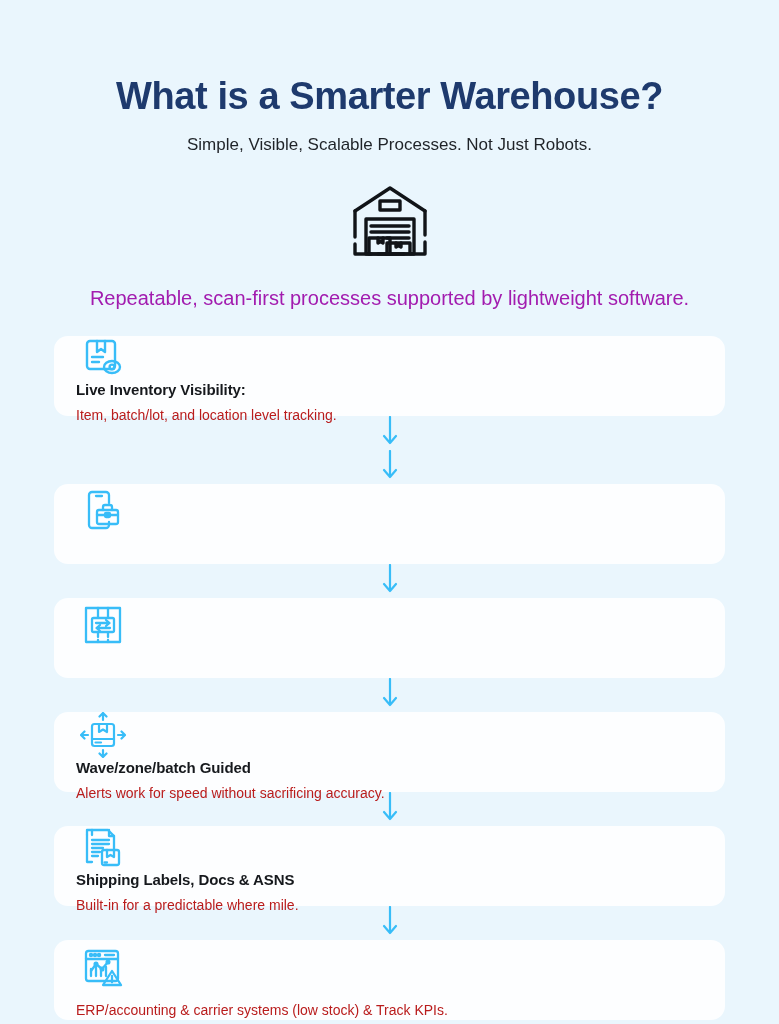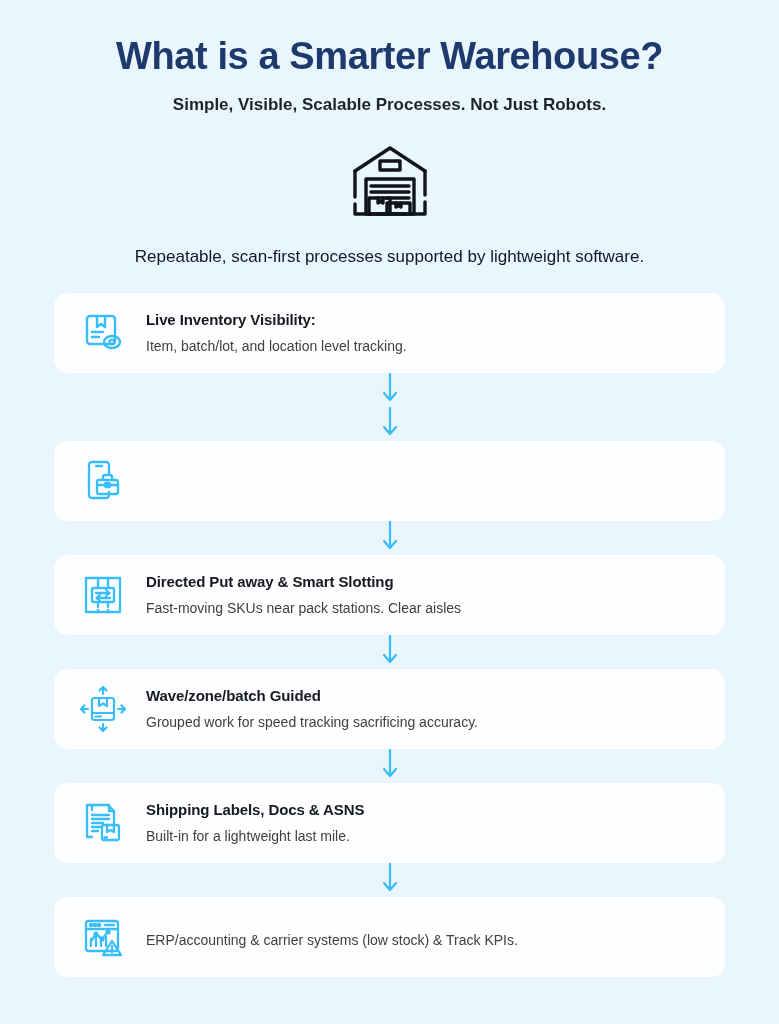--- a/index.html
+++ b/index.html
@@ -19,65 +19,67 @@
     position: relative;
     width: 779px;
     height: 1024px;
     background: #eaf6fd;
   }
 
   
   .header {
     padding-top: 34px;
     text-align: center;
+    margin-top: 40px;
   }
 
   .main-title {
     font-size: 38px;
     font-weight: bold;
     color: #1e3a6d;
     letter-spacing: -0.4px;
     line-height: 1.18;
   }
 
   .subtitle {
     margin-top: 16px;
     font-size: 17px;
     color: #1f2328;
-    font-weight: bold;
+    font-weight: normal;
   }
 
   
   .hero-icon-wrap {
     margin-top: 26px;
     display: flex;
     justify-content: center;
   }
 
   .hero-caption {
     margin-top: 22px;
     text-align: center;
-    font-size: 17px;
-    color: #0f172a;
+    font-size: 20px;
+    color: #a21caf;
   }
 
   
   .flow {
     margin-top: 26px;
     padding: 0 54px;
   }
 
   .card {
     position: relative;
     background: #fdfeff;
     border-radius: 14px;
     height: 80px;
     display: flex;
-    align-items: center;
+    align-items: flex-start;
     padding: 0 22px;
+    flex-direction: column;
   }
 
   .card-icon {
     width: 54px;
     min-width: 54px;
     height: 54px;
     display: flex;
     align-items: center;
     justify-content: center;
     margin-right: 16px;
@@ -93,21 +95,21 @@
     font-size: 15px;
     font-weight: bold;
     color: #16191d;
     letter-spacing: -0.1px;
     line-height: 1.3;
   }
 
   .card-desc {
     margin-top: 7px;
     font-size: 14px;
-    color: #404040;
+    color: #b91c1c;
     line-height: 1.3;
   }
 
   .connector {
     height: 34px;
     display: flex;
     align-items: center;
     justify-content: center;
   }
 </style>
@@ -211,24 +213,20 @@
     <div class="card">
       <div class="card-icon">
         <svg width="44" height="44" viewBox="0 0 44 44" fill="none" stroke="#38bdf8" stroke-width="2.3" stroke-linecap="round" stroke-linejoin="round">
           <rect x="5" y="5" width="34" height="34"></rect>
           <path d="M17 5 L17 14 M27 5 L27 14"></path>
           <path d="M17 30 L17 39 M27 30 L27 39" stroke-dasharray="4 3"></path>
           <rect x="11" y="15" width="22" height="14" rx="1.5"></rect>
           <path d="M15 20 L28 20 M25 17 L28.5 20 L25 23"></path>
           <path d="M29 25 L16 25 M19 22 L15.5 25 L19 28"></path>
         </svg>
-      </div>
-      <div class="card-text">
-        <div class="card-title">Directed Put away &amp; Smart Slotting</div>
-        <div class="card-desc">Fast-moving SKUs near pack stations. Clear aisles</div>
       </div>
     </div>
 
     <div class="connector">
       <span>
         <svg width="16" height="30" viewBox="0 0 16 30" fill="none" stroke="#38bdf8" stroke-width="2.2" stroke-linecap="round" stroke-linejoin="round">
           <path d="M8 1 L8 26"></path>
           <path d="M2 20 L8 27 L14 20"></path>
         </svg>
       </span>
@@ -242,21 +240,21 @@
           <path d="M12 27 L34 27"></path>
           <path d="M15.5 30.5 L21 30.5"></path>
           <path d="M23 8 L23 1 M19.5 4.5 L23 1 L26.5 4.5"></path>
           <path d="M23 38 L23 45 M19.5 41.5 L23 45 L26.5 41.5"></path>
           <path d="M8 23 L1 23 M4.5 19.5 L1 23 L4.5 26.5"></path>
           <path d="M38 23 L45 23 M41.5 19.5 L45 23 L41.5 26.5"></path>
         </svg>
       </div>
       <div class="card-text">
         <div class="card-title">Wave/zone/batch Guided</div>
-        <div class="card-desc">Grouped work for speed tracking sacrificing accuracy.</div>
+        <div class="card-desc">Alerts work for speed without sacrificing accuracy.</div>
       </div>
     </div>
 
     <div class="connector">
       <span>
         <svg width="16" height="30" viewBox="0 0 16 30" fill="none" stroke="#38bdf8" stroke-width="2.2" stroke-linecap="round" stroke-linejoin="round">
           <path d="M8 1 L8 26"></path>
           <path d="M2 20 L8 27 L14 20"></path>
         </svg>
       </span>
@@ -269,21 +267,21 @@
           <path d="M6 9 L6 4 L27 4 L33 10 L33 24"></path>
           <path d="M28 4 L28 10 L33 10"></path>
           <path d="M11 14 L28 14 M11 18 L28 18 M11 22 L22 22 M11 26 L19 26 M11 30 L17 30"></path>
           <rect x="21" y="24" width="17" height="15" rx="2"></rect>
           <path d="M26 24 L26 31 L29.5 29 L33 31 L33 24"></path>
           <path d="M23.5 36.5 L26 36.5"></path>
         </svg>
       </div>
       <div class="card-text">
         <div class="card-title">Shipping Labels, Docs &amp; ASNS</div>
-        <div class="card-desc">Built-in for a lightweight last mile.</div>
+        <div class="card-desc">Built-in for a predictable where mile.</div>
       </div>
     </div>
 
     <div class="connector">
       <span>
         <svg width="16" height="30" viewBox="0 0 16 30" fill="none" stroke="#38bdf8" stroke-width="2.2" stroke-linecap="round" stroke-linejoin="round">
           <path d="M8 1 L8 26"></path>
           <path d="M2 20 L8 27 L14 20"></path>
         </svg>
       </span>

